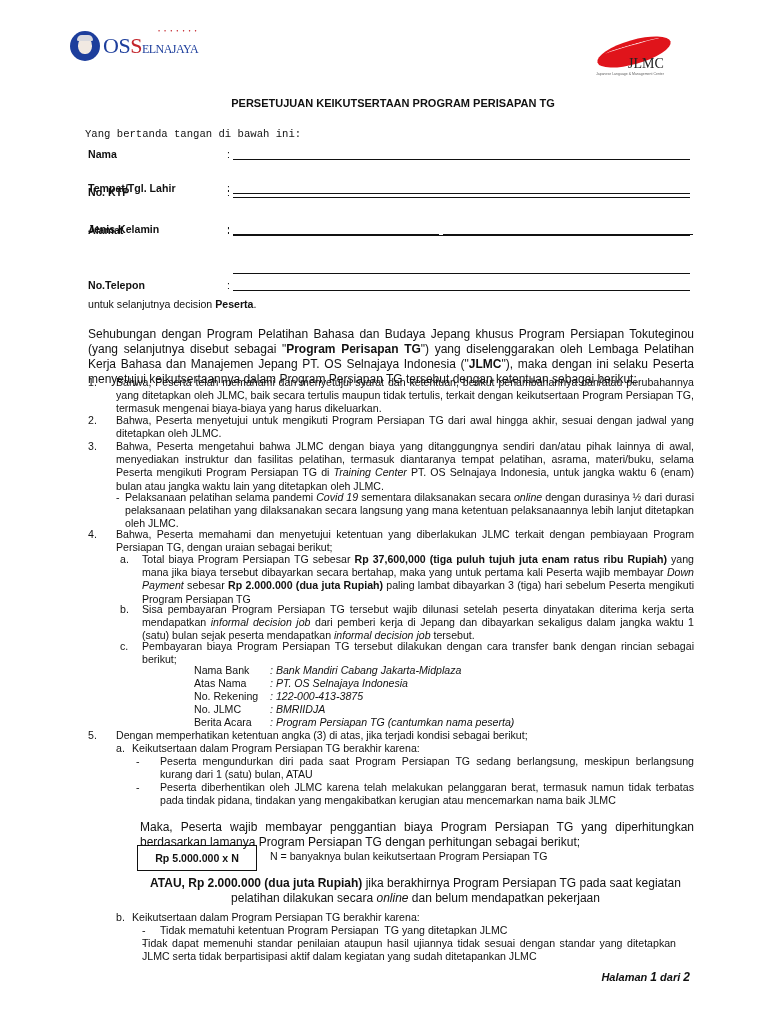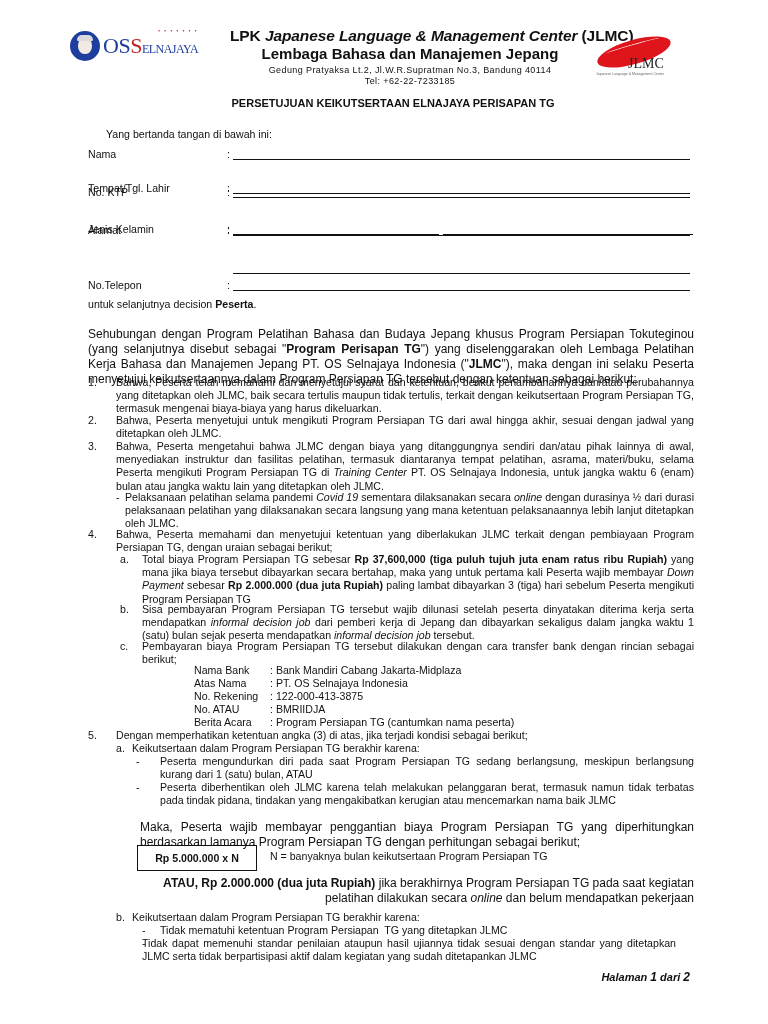--- a/index.html
+++ b/index.html
@@ -30,44 +30,44 @@
   .jlmc-ellipse::after { content: ""; position: absolute; left: 10px; top: 4px; width: 56px; height: 3px; border-top: 1px solid #fff; border-radius: 50%; opacity: 0.8; }
   .jlmc-text { position: absolute; left: 34px; top: 20px; font-family: "Liberation Serif", serif; font-size: 14px; color: #222; }
   .jlmc-tag { position: absolute; left: 2px; top: 36px; font-size: 3.5px; color: #666; white-space: nowrap; }
 
   
   .doc-title { position: absolute; left: 0; width: 768px; top: 97px; text-align: center; font-size: 11px; font-weight: bold; padding-left: 18px; }
 
   .body-text { font-size: 10.6px; line-height: 13.2px; color: #111; }
   .abs { position: absolute; }
 
-  .intro-line { left: 106px; top: 128px; }
+  .intro-line { left: 85px; top: 128px; font-family: Liberation Mono, monospace; }
 
   .form-row { position: absolute; left: 88px; width: 530px; height: 14px; font-size: 10.6px; }
-  .form-label { position: absolute; left: 0; top: 0; }
+  .form-label { position: absolute; left: 0; top: 0; font-weight: bold; }
   .form-colon { position: absolute; left: 139px; top: 0; }
   .form-line { position: absolute; top: 11px; border-bottom: 1px solid #111; }
   .form-line.full { left: 145px; width: 457px; }
   .form-line.half1 { left: 145px; width: 206px; }
   .form-line.half2 { left: 355px; width: 250px; }
 
   .closing-line { left: 88px; top: 298px; }
 
   .para { position: absolute; left: 88px; width: 606px; text-align: justify; font-size: 12px; line-height: 15px; }
   .para b { font-weight: bold; }
   .item { position: absolute; left: 88px; width: 606px; font-size: 10.6px; line-height: 13.2px; }
   .item .num { position: absolute; left: 0; top: 0; }
   .item .txt { position: absolute; left: 28px; width: 578px; text-align: justify; }
   .sub { position: absolute; width: 560px; font-size: 10.6px; line-height: 13.2px; }
   .sub .num { position: absolute; left: 0; top: 0; }
   .sub .txt { position: absolute; left: 28px; text-align: justify; }
 
   .bank-row { position: absolute; left: 178px; font-size: 10.6px; line-height: 13px; }
   .bank-row .k { position: absolute; left: 16px; white-space: nowrap; }
-  .bank-row .v { position: absolute; left: 92px; white-space: nowrap; }
+  .bank-row .v { position: absolute; left: 92px; white-space: nowrap; font-style: italic; }
 
   .formula-box { position: absolute; left: 137px; top: 845px; width: 120px; height: 26px; border: 1.4px solid #111; font-size: 10.6px; font-weight: bold; display: flex; align-items: center; justify-content: center; }
   .formula-desc { position: absolute; left: 270px; top: 850px; font-size: 10.6px; }
 
   .footer { position: absolute; right: 78px; top: 970px; font-size: 11px; font-weight: bold; font-style: italic; }
   .footer .n { font-size: 12px; }
   i { }
 </style>
 </head>
 <body>
@@ -78,34 +78,28 @@
     <div class="os-circle">
       <div class="face"></div>
         <div class="cap"></div>
     </div>
     <div class="os-text">
       <span>OS</span><span class="s-red">S</span><span class="small">ELNAJAYA</span>
       <span class="os-dots">•••••••</span>
     </div>
   </div>
 
-  <div class="hdr-center">
-    <div class="hdr-title"><span>LPK </span><i>Japanese Language &amp; Management Center</i><span> (JLMC)</span></div>
-    <div class="hdr-sub">Lembaga Bahasa dan Manajemen Jepang</div>
-    <div class="hdr-addr">Gedung Pratyaksa Lt.2, Jl.W.R.Supratman No.3, Bandung 40114</div>
-    <div class="hdr-tel">Tel: +62-22-7233185</div>
-  </div>
 
   <div class="hdr-logo-jlmc">
     <div class="jlmc-ellipse"></div>
     <div class="jlmc-text">JLMC</div>
     <div class="jlmc-tag">Japanese Language &amp; Management Center</div>
   </div>
 
-  <div class="doc-title">PERSETUJUAN KEIKUTSERTAAN ELNAJAYA PERISAPAN TG</div>
+  <div class="doc-title">PERSETUJUAN KEIKUTSERTAAN PROGRAM PERISAPAN TG</div>
 
   <div class="abs body-text intro-line">Yang bertanda tangan di bawah ini:</div>
 
   <div class="form-row" style="top:148px">
     <span class="form-label">Nama</span>
     <span class="form-colon">:</span>
     <span class="form-line full"></span>
   </div>
   <div class="form-row" style="top:182px">
     <span class="form-label">Tempat/Tgl. Lahir</span>
@@ -183,21 +177,21 @@
   </div>
   <div class="bank-row" style="top:677px">
     <span class="k">Atas Nama</span>
     <span class="v">: PT. OS Selnajaya Indonesia</span>
   </div>
   <div class="bank-row" style="top:690px">
     <span class="k">No. Rekening</span>
     <span class="v">: 122-000-413-3875</span>
   </div>
   <div class="bank-row" style="top:703px">
-    <span class="k">No. ATAU</span>
+    <span class="k">No. JLMC</span>
     <span class="v">: BMRIIDJA</span>
   </div>
   <div class="bank-row" style="top:716px">
     <span class="k">Berita Acara</span>
     <span class="v">: Program Persiapan TG (cantumkan nama peserta)</span>
   </div>
 
   <div class="item" style="top:729px">
     <span class="num">5.</span>
     <span class="txt">Dengan memperhatikan ketentuan angka (3) di atas, jika terjadi kondisi sebagai berikut;</span>
@@ -212,21 +206,21 @@
   </div>
   <div class="sub" style="left:136px; top:781px; width:558px">
     <span class="num">-</span>
     <span class="txt" style="left:24px; width:534px">Peserta diberhentikan oleh JLMC karena telah melakukan pelanggaran berat, termasuk namun tidak terbatas pada tindak pidana, tindakan yang mengakibatkan kerugian atau mencemarkan nama baik JLMC</span>
   </div>
   <div class="para" style="left:140px; top:820px; width:554px">Maka, Peserta wajib membayar penggantian biaya Program Persiapan TG yang diperhitungkan berdasarkan lamanya Program Persiapan TG dengan perhitungan sebagai berikut;</div>
 
   <div class="formula-box">Rp 5.000.000 x N</div>
   <div class="formula-desc">N = banyaknya bulan keikutsertaan Program Persiapan TG</div>
 
-  <div class="para" style="left:137px; top:876px; width:557px; text-align:right"><b>ATAU, Rp 2.000.000 (dua juta Rupiah)</b><span> jika berakhirnya Program Persiapan TG pada saat kegiatan pelatihan dilakukan secara </span><i>online</i><span> dan belum mendapatkan pekerjaan</span></div>
+  <div class="para" style="left:137px; top:876px; width:557px; text-align:center"><b>ATAU, Rp 2.000.000 (dua juta Rupiah)</b><span> jika berakhirnya Program Persiapan TG pada saat kegiatan pelatihan dilakukan secara </span><i>online</i><span> dan belum mendapatkan pekerjaan</span></div>
 
   <div class="sub" style="left:116px; top:911px; width:578px">
     <span class="num">b.</span>
     <span class="txt" style="left:16px; width:560px">Keikutsertaan dalam Program Persiapan TG berakhir karena:</span>
   </div>
   <div class="sub" style="left:142px; top:924px; width:552px">
     <span class="num">-</span>
     <span class="txt" style="left:18px; width:534px; white-space:pre">Tidak mematuhi ketentuan Program Persiapan  TG yang ditetapkan JLMC</span>
   </div>
   <div class="sub" style="left:142px; top:937px; width:552px">

